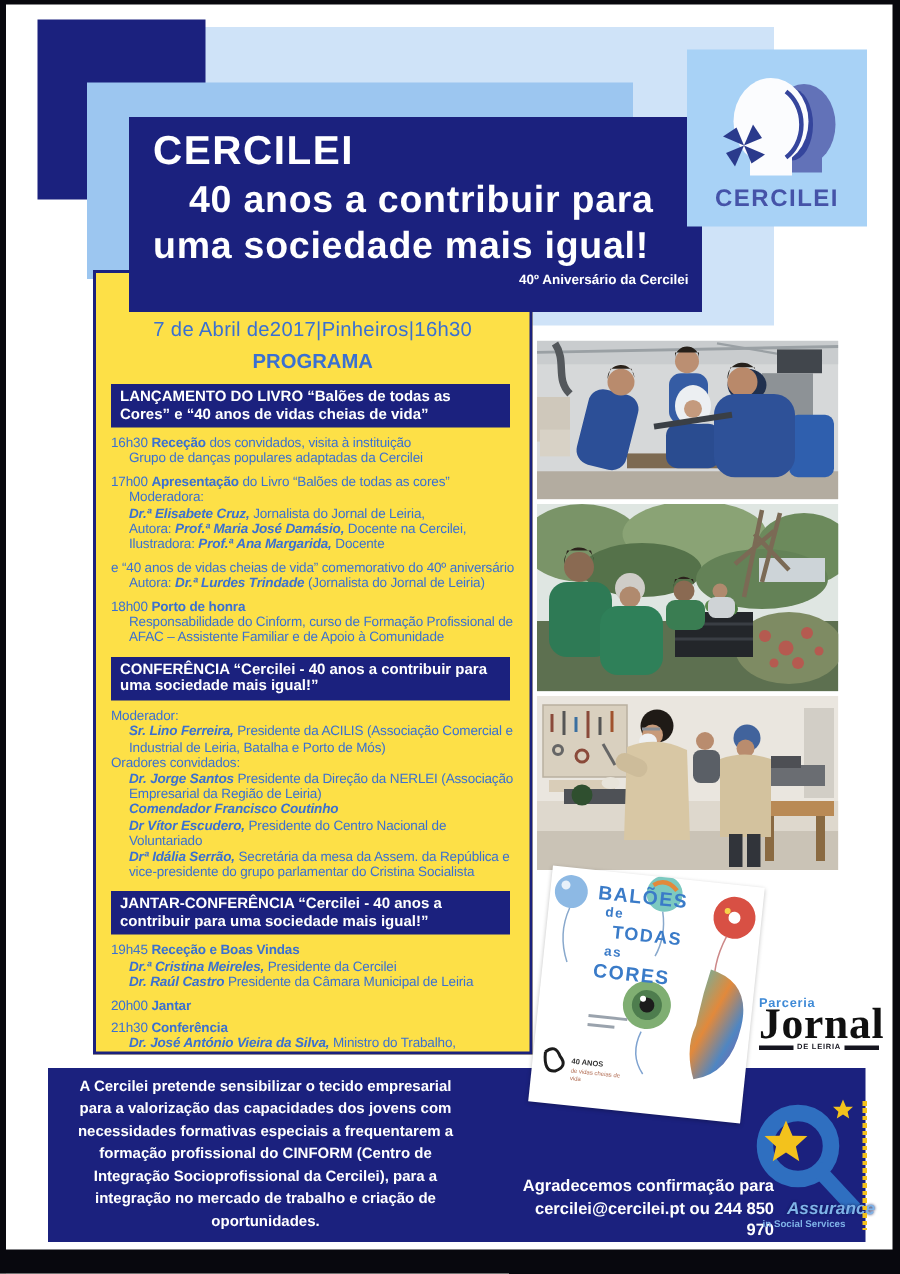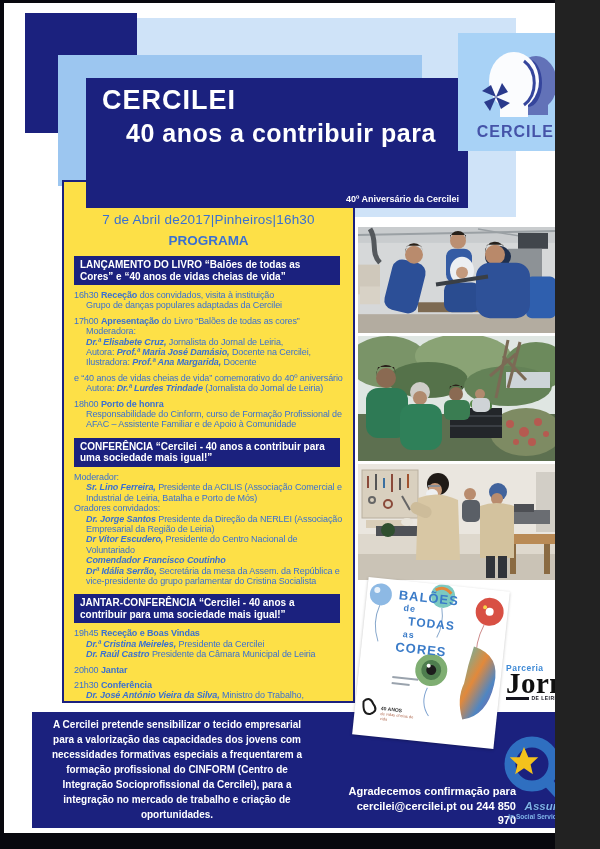--- a/index.html
+++ b/index.html
@@ -1,36 +1,36 @@
 <!DOCTYPE html>
 <html><head>
 <meta charset="utf-8">
 <style>
   html,body{margin:0;padding:0;background:#222;}
-  .canvas{position:relative;width:555px;height:849px;background:#ffffff;overflow:hidden;
+  .canvas{position:relative;width:600px;height:849px;background:#ffffff;overflow:hidden;
           font-family:"Liberation Sans",sans-serif;}
   .abs{position:absolute;}
 
   
   .frame{background:#08080e;z-index:40;}
   .frame-top{left:0;top:0;width:600px;height:3px;}
   .frame-left{left:0;top:0;width:4px;height:849px;}
   .frame-right{left:595px;top:0;width:5px;height:849px;}
   .frame-bottom{left:0;top:833px;width:600px;height:16px;}
 
   
   .pale-rect{left:104px;top:18px;width:412px;height:199px;background:#cfe3f8;z-index:1;}
   .navy-square{left:25px;top:13px;width:112px;height:120px;background:#1b217e;z-index:2;}
   .mid-rect{left:58px;top:55px;width:364px;height:131px;background:#9cc6f0;z-index:3;}
 
   .title-box{left:86px;top:78px;width:382px;height:130px;background:#1b217e;color:#fff;z-index:6;}
   .title-org{margin:7px 0 0 16px;font-size:27px;font-weight:bold;letter-spacing:1px;}
   .title-l1{margin:3px 0 0 40px;font-size:25px;font-weight:bold;letter-spacing:0.5px;}
   .title-l2{margin:2px 0 0 16px;font-size:25px;font-weight:bold;letter-spacing:0.5px;}
-  .title-sub{position:absolute;right:9px;bottom:4px;font-size:9px;font-weight:bold;}
+  .title-sub{position:absolute;right:9px;bottom:17px;font-size:9px;font-weight:bold;}
 
   
   .logo-box{left:458px;top:33px;width:120px;height:118px;background:#a8d2f6;z-index:6;}
 
   
   .program-box{left:62px;top:180px;width:293px;height:523px;background:#fde047;
                border:2px solid #1b217e;z-index:4;box-sizing:border-box;overflow:hidden;}
   .date-line{margin-top:30px;text-align:center;font-size:13.5px;color:#3a70d2;letter-spacing:0.2px;}
   .prog-head{margin-top:6px;text-align:center;font-size:13.5px;font-weight:bold;color:#3a70d2;}
   .banner{margin:8px 13px 5px 10px;background:#1b217e;color:#fff;font-size:10px;
@@ -95,20 +95,21 @@
 
 <div class="canvas">
 
   <div class="abs pale-rect"></div>
   <div class="abs navy-square"></div>
   <div class="abs mid-rect"></div>
 
   <div class="abs title-box">
     <div class="title-org">CERCILEI</div>
     <div class="title-l1">40 anos a contribuir para</div>
+    <div class="title-l2">uma sociedade mais igual!</div>
     <div class="title-sub">40º Aniversário da Cercilei</div>
   </div>
 
   <div class="abs logo-box">
     <svg viewBox="0 0 120 118" width="120" height="118">
       <ellipse cx="78" cy="50" rx="21" ry="27" fill="#6272b8"></ellipse>
       <rect x="66" y="66" width="24" height="16" fill="#6272b8"></rect>
       <ellipse cx="70" cy="50" rx="14" ry="24" fill="#35459c"></ellipse>
       <ellipse cx="56" cy="48" rx="25" ry="29" fill="#fbfcfe"></ellipse>
       <rect x="42" y="66" width="28" height="18" fill="#fbfcfe"></rect>
@@ -138,22 +139,22 @@
         <div class="pl ind0 gap"><span class="sg-n">e “40 anos de vidas cheias de vida” comemorativo do 40º aniversário</span></div>
         <div class="pl ind1"><span class="sg-n">Autora: </span><span class="sg-bi">Dr.ª Lurdes Trindade</span><span class="sg-n"> (Jornalista do Jornal de Leiria)</span></div>
         <div class="pl ind0 gap"><span class="sg-n">18h00 </span><span class="sg-b">Porto de honra</span></div>
         <div class="pl ind1"><span class="sg-n">Responsabilidade do Cinform, curso de Formação Profissional de</span></div>
         <div class="pl ind1"><span class="sg-n">AFAC – Assistente Familiar e de Apoio à Comunidade</span></div>
         <div class="banner">CONFERÊNCIA “Cercilei - 40 anos a contribuir para uma sociedade mais igual!”</div>
         <div class="pl ind0"><span class="sg-n">Moderador:</span></div>
         <div class="pl ind1"><span class="sg-bi">Sr. Lino Ferreira,</span><span class="sg-n"> Presidente da ACILIS (Associação Comercial e Industrial de Leiria, Batalha e Porto de Mós)</span></div>
         <div class="pl ind0"><span class="sg-n">Oradores convidados:</span></div>
         <div class="pl ind1"><span class="sg-bi">Dr. Jorge Santos</span><span class="sg-n"> Presidente da Direção da NERLEI (Associação Empresarial da Região de Leiria)</span></div>
+        <div class="pl ind1"><span class="sg-bi">Comendador Francisco Coutinho</span></div>
         <div class="pl ind1"><span class="sg-bi">Dr Vítor Escudero,</span><span class="sg-n"> Presidente do Centro Nacional de Voluntariado</span></div>
-        <div class="pl ind1"><span class="sg-bi">Comendador Francisco Coutinho</span></div>
         <div class="pl ind1"><span class="sg-bi">Drª Idália Serrão,</span><span class="sg-n"> Secretária da mesa da Assem. da República e vice-presidente do grupo parlamentar do Cristina Socialista</span></div>
         <div class="banner">JANTAR-CONFERÊNCIA “Cercilei - 40 anos a contribuir para uma sociedade mais igual!”</div>
         <div class="pl ind0"><span class="sg-n">19h45 </span><span class="sg-b">Receção e Boas Vindas</span></div>
         <div class="pl ind1"><span class="sg-bi">Dr.ª Cristina Meireles,</span><span class="sg-n"> Presidente da Cercilei</span></div>
         <div class="pl ind1"><span class="sg-bi">Dr. Raúl Castro</span><span class="sg-n"> Presidente da Câmara Municipal de Leiria</span></div>
         <div class="pl ind0 gap"><span class="sg-n">20h00 </span><span class="sg-b">Jantar</span></div>
         <div class="pl ind0 gap"><span class="sg-n">21h30 </span><span class="sg-b">Conferência</span></div>
         <div class="pl ind1"><span class="sg-bi">Dr. José António Vieira da Silva,</span><span class="sg-n"> Ministro do Trabalho, Solidariedade e Segurança Social</span></div>
       </div>
   </div>

